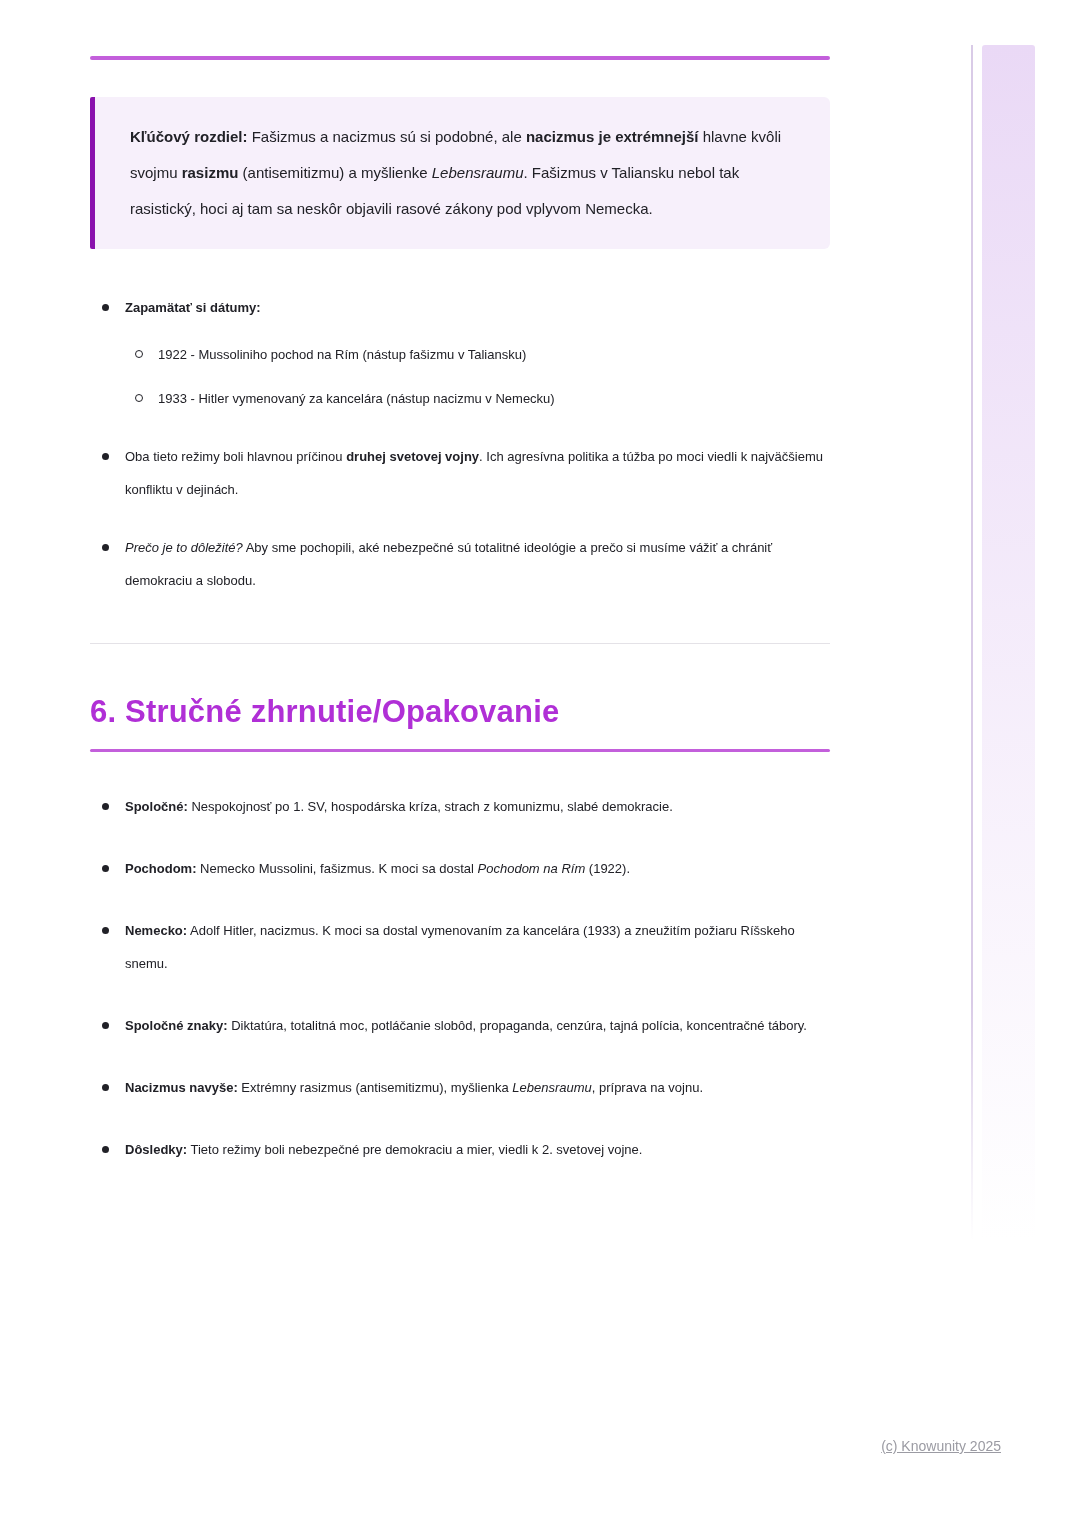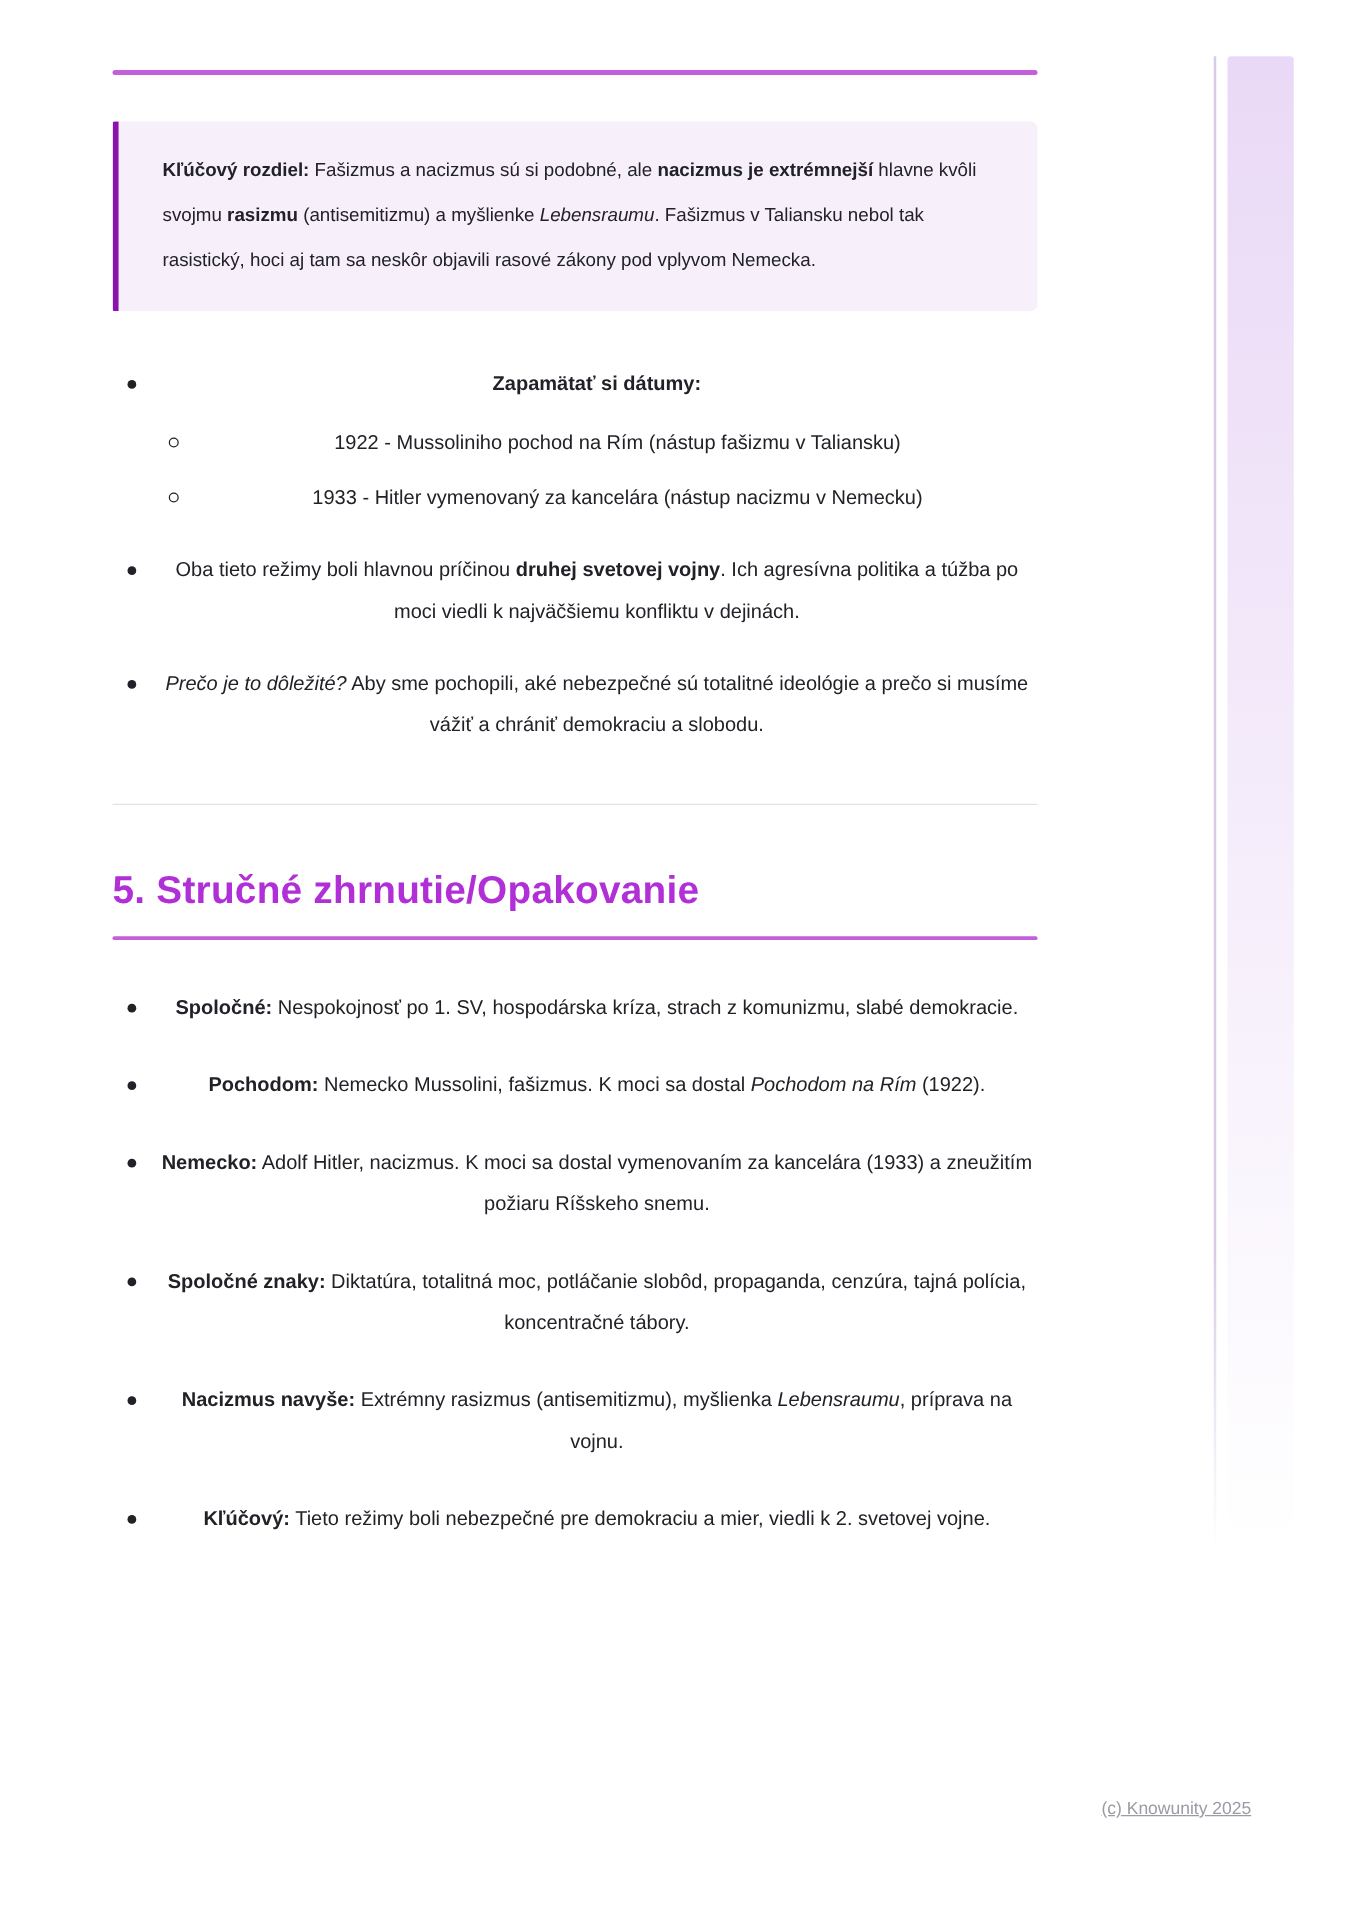--- a/index.html
+++ b/index.html
@@ -24,21 +24,21 @@
   .callout{
     margin-top:37px;background:var(--callout-bg);
     border-left:5px solid var(--callout-border);
     border-radius:2px 6px 6px 2px;
     padding:22px 28px 22px 35px;
   }
   .callout p{margin:0;font-size:15px;line-height:36px;}
   .seg-bold{font-weight:700;}
   .seg-italic{font-style:italic;}
   .seg-normal{font-weight:400;font-style:normal;}
-  ul.bullets{list-style:none;margin:42px 0 0 0;padding:0;font-size:16px;line-height:33px;text-align:center;}
+  ul.bullets{list-style:none;margin:42px 0 0 0;padding:0;font-size:13px;line-height:33px;}
   ul.bullets > li{position:relative;padding-left:35px;margin-bottom:25px;}
   .dot{
     position:absolute;left:12px;top:13px;width:7px;height:7px;border-radius:50%;
     background:var(--text);
   }
   ul.subbullets{list-style:none;margin:14px 0 0 0;padding:0;}
   ul.subbullets > li{position:relative;padding-left:33px;margin-bottom:11px;}
   .circle{
     position:absolute;left:10px;top:12px;width:6px;height:6px;border-radius:50%;
     border:1.6px solid var(--text);background:transparent;
@@ -94,21 +94,21 @@
       <div><span class="seg-normal">Oba tieto režimy boli hlavnou príčinou </span><span class="seg-bold">druhej svetovej vojny</span><span class="seg-normal">. Ich agresívna politika a túžba po moci viedli k najväčšiemu konfliktu v dejinách.</span></div>
     </li>
     <li>
       <span class="dot"></span>
       <div><span class="seg-italic">Prečo je to dôležité?</span><span class="seg-normal"> Aby sme pochopili, aké nebezpečné sú totalitné ideológie a prečo si musíme vážiť a chrániť demokraciu a slobodu.</span></div>
     </li>
   </ul>
 
   <hr class="divider">
 
-  <h2 class="heading">5. Stručné zhrnutie/Opakovanie</h2>
+  <h2 class="heading">6. Stručné zhrnutie/Opakovanie</h2>
   <div class="heading-rule"></div>
 
   <ul class="bullets summary">
     <li>
       <span class="dot"></span>
       <div><span class="seg-bold">Spoločné:</span><span class="seg-normal"> Nespokojnosť po 1. SV, hospodárska kríza, strach z komunizmu, slabé demokracie.</span></div>
     </li>
     <li>
       <span class="dot"></span>
       <div><span class="seg-bold">Pochodom:</span><span class="seg-normal"> Nemecko Mussolini, fašizmus. K moci sa dostal </span><span class="seg-italic">Pochodom na Rím</span><span class="seg-normal"> (1922).</span></div>
@@ -120,21 +120,21 @@
     <li>
       <span class="dot"></span>
       <div><span class="seg-bold">Spoločné znaky:</span><span class="seg-normal"> Diktatúra, totalitná moc, potláčanie slobôd, propaganda, cenzúra, tajná polícia, koncentračné tábory.</span></div>
     </li>
     <li>
       <span class="dot"></span>
       <div><span class="seg-bold">Nacizmus navyše:</span><span class="seg-normal"> Extrémny rasizmus (antisemitizmu), myšlienka </span><span class="seg-italic">Lebensraumu</span><span class="seg-normal">, príprava na vojnu.</span></div>
     </li>
     <li>
       <span class="dot"></span>
-      <div><span class="seg-bold">Kľúčový:</span><span class="seg-normal"> Tieto režimy boli nebezpečné pre demokraciu a mier, viedli k 2. svetovej vojne.</span></div>
+      <div><span class="seg-bold">Dôsledky:</span><span class="seg-normal"> Tieto režimy boli nebezpečné pre demokraciu a mier, viedli k 2. svetovej vojne.</span></div>
     </li>
   </ul>
 
 </div>
 
 <div class="side-line"></div>
 <div class="side-bar"></div>
 
 <div class="footer">(c) Knowunity 2025</div>
 

